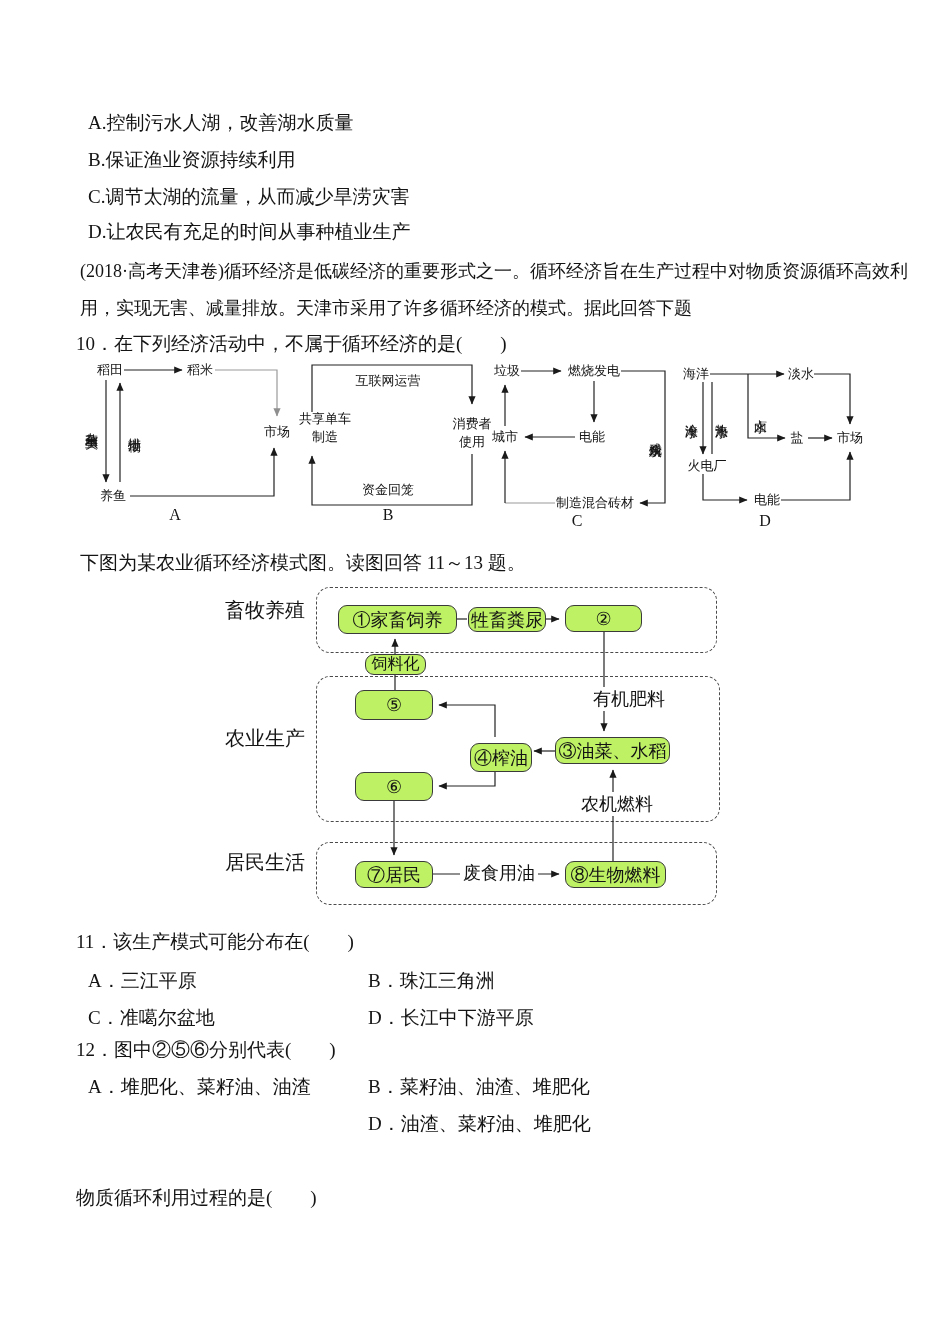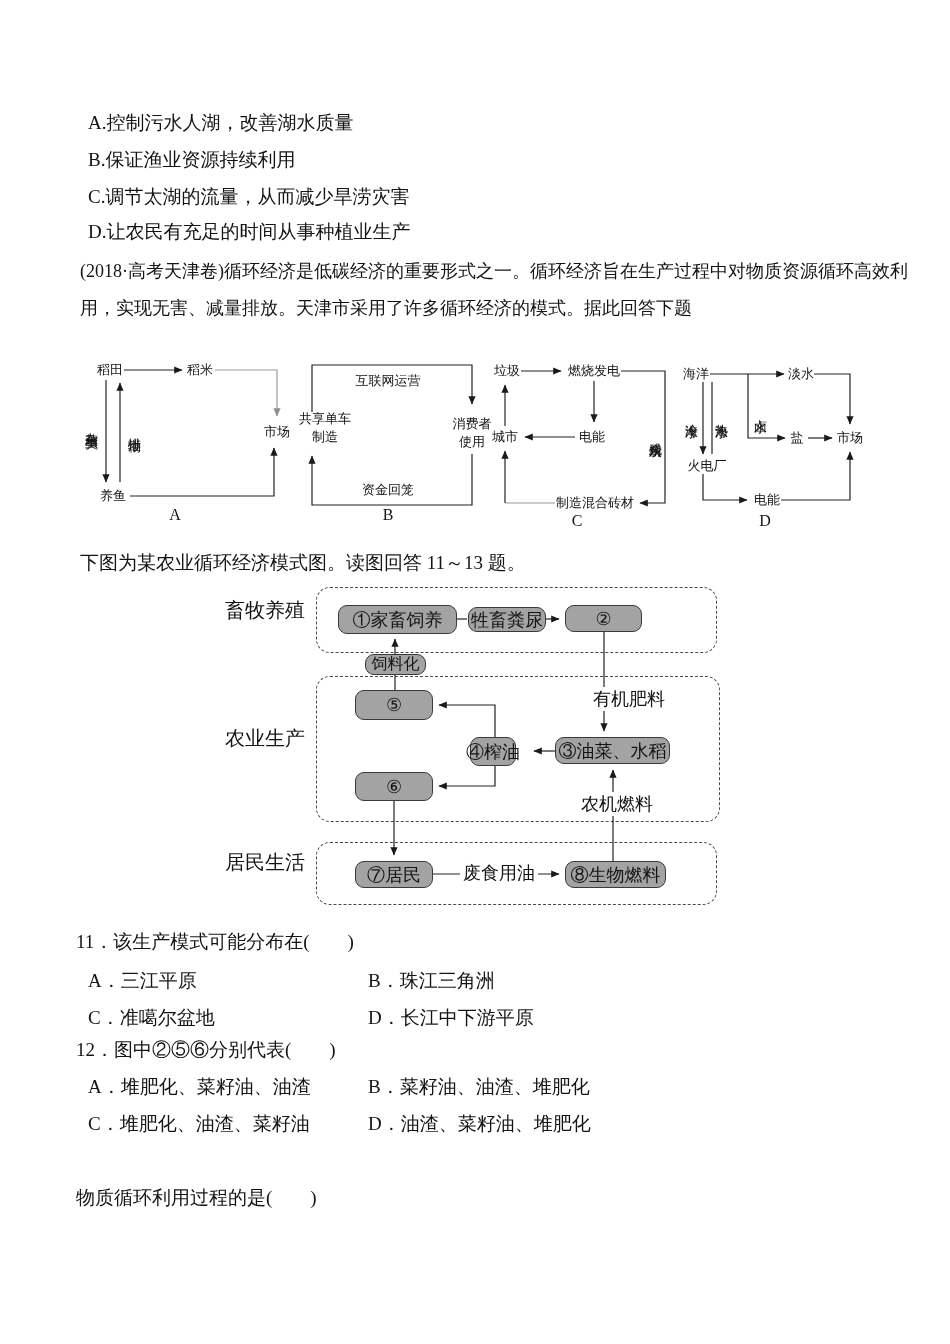--- a/index.html
+++ b/index.html
@@ -12,41 +12,42 @@
   .long { font-size:18px; }
   .diag { position:absolute; }
   .ctr { position:absolute; transform:translate(-50%,-50%); white-space:nowrap; }
   .small { font-size:13px; }
   .tc { text-align:center; line-height:1.35; }
   .v { position:absolute; writing-mode:vertical-rl; text-orientation:upright;
        font-size:13px; letter-spacing:1px; transform:translate(-50%,-50%); white-space:nowrap; }
   .cap { font-size:16px; }
   .ov { position:absolute; left:0; top:0; overflow:visible; }
   .dashbox { position:absolute; border:1.5px dashed #4a4a4a; border-radius:14px; }
-  .node { position:absolute; border:1px solid #3a3a3a; border-radius:9px; background:#a3a3a3;
+  .node { position:absolute; border:1px solid #3a3a3a; border-radius:9px; background:#bef264;
           display:flex; align-items:center; justify-content:center; font-size:18px; white-space:nowrap; }
   .wlabel { position:absolute; background:#fff; font-size:18px; padding:0 3px;
             transform:translate(-50%,-50%); white-space:nowrap; }
   .seclabel { position:absolute; font-size:20px; transform:translate(-50%,-50%); white-space:nowrap; }
   svg line, svg polyline { stroke:#222; stroke-width:1.2; fill:none; }
   svg .gray { stroke:#9a9a9a; }
 </style>
 </head>
 <body>
 
 <div class="page">
 
   <div class="t" style="left:88px;top:123px">A.控制污水人湖，改善湖水质量</div>
   <div class="t" style="left:88px;top:160px">B.保证渔业资源持续利用</div>
   <div class="t" style="left:88px;top:197px">C.调节太湖的流量，从而减少旱涝灾害</div>
   <div class="t" style="left:88px;top:232px">D.让农民有充足的时间从事种植业生产</div>
 
   <div class="t long" style="left:80px;top:271px">(2018·高考天津卷)循环经济是低碳经济的重要形式之一。循环经济旨在生产过程中对物质资源循环高效利</div>
   <div class="t long" style="left:80px;top:308px">用，实现无害、减量排放。天津市采用了许多循环经济的模式。据此回答下题</div>
 
+  <div class="t" style="left:76px;top:344px">10．在下列经济活动中，不属于循环经济的是(　　)</div>
 
   <div class="diag" style="left:78px;top:358px;width:215px;height:165px">
     <svg class="ov" width="215" height="165">
       <defs>
         <marker id="arw" markerWidth="9" markerHeight="8" refX="6.5" refY="3" orient="auto">
           <path d="M0,0 L7,3 L0,6 z" fill="#1a1a1a"></path>
         </marker>
         <marker id="arwg" markerWidth="9" markerHeight="8" refX="6.5" refY="3" orient="auto">
           <path d="M0,0 L7,3 L0,6 z" fill="#8f8f8f"></path>
         </marker>
@@ -153,34 +154,33 @@
 
     <div class="wlabel" style="left:404px;top:117px">有机肥料</div>
     <div class="wlabel" style="left:392px;top:222px">农机燃料</div>
     <div class="wlabel" style="left:274px;top:291px">废食用油</div>
 
     <div class="node" style="left:113px;top:23px;width:119px;height:29px">①家畜饲养</div>
     <div class="node" style="left:243px;top:25px;width:78px;height:25px">牲畜粪尿</div>
     <div class="node" style="left:340px;top:23px;width:77px;height:27px">②</div>
     <div class="node" style="left:140px;top:72px;width:61px;height:21px;font-size:16px">饲料化</div>
     <div class="node" style="left:130px;top:108px;width:78px;height:30px">⑤</div>
-    <div class="node" style="left:245px;top:155px;width:46px;height:29px">④榨油</div>
+    <div class="node" style="left:245px;top:161px;width:62px;height:29px">④榨油</div>
     <div class="node" style="left:330px;top:155px;width:115px;height:27px">③油菜、水稻</div>
     <div class="node" style="left:130px;top:190px;width:78px;height:29px">⑥</div>
     <div class="node" style="left:130px;top:279px;width:78px;height:27px">⑦居民</div>
     <div class="node" style="left:340px;top:279px;width:101px;height:27px">⑧生物燃料</div>
   </div>
 
   <div class="t" style="left:76px;top:942px">11．该生产模式可能分布在(　　)</div>
   <div class="t" style="left:88px;top:981px">A．三江平原</div>
   <div class="t" style="left:368px;top:981px">B．珠江三角洲</div>
   <div class="t" style="left:88px;top:1018px">C．准噶尔盆地</div>
   <div class="t" style="left:368px;top:1018px">D．长江中下游平原</div>
 
   <div class="t" style="left:76px;top:1050px">12．图中②⑤⑥分别代表(　　)</div>
   <div class="t" style="left:88px;top:1087px">A．堆肥化、菜籽油、油渣</div>
   <div class="t" style="left:368px;top:1087px">B．菜籽油、油渣、堆肥化</div>
-  <div class="t" style="left:88px;top:1124px">C．堆肥化、油渣、菜籽油</div>
   <div class="t" style="left:368px;top:1124px">D．油渣、菜籽油、堆肥化</div>
 
   <div class="t" style="left:76px;top:1198px">物质循环利用过程的是(　　)</div>
 
 </div>
 
 </body></html>

